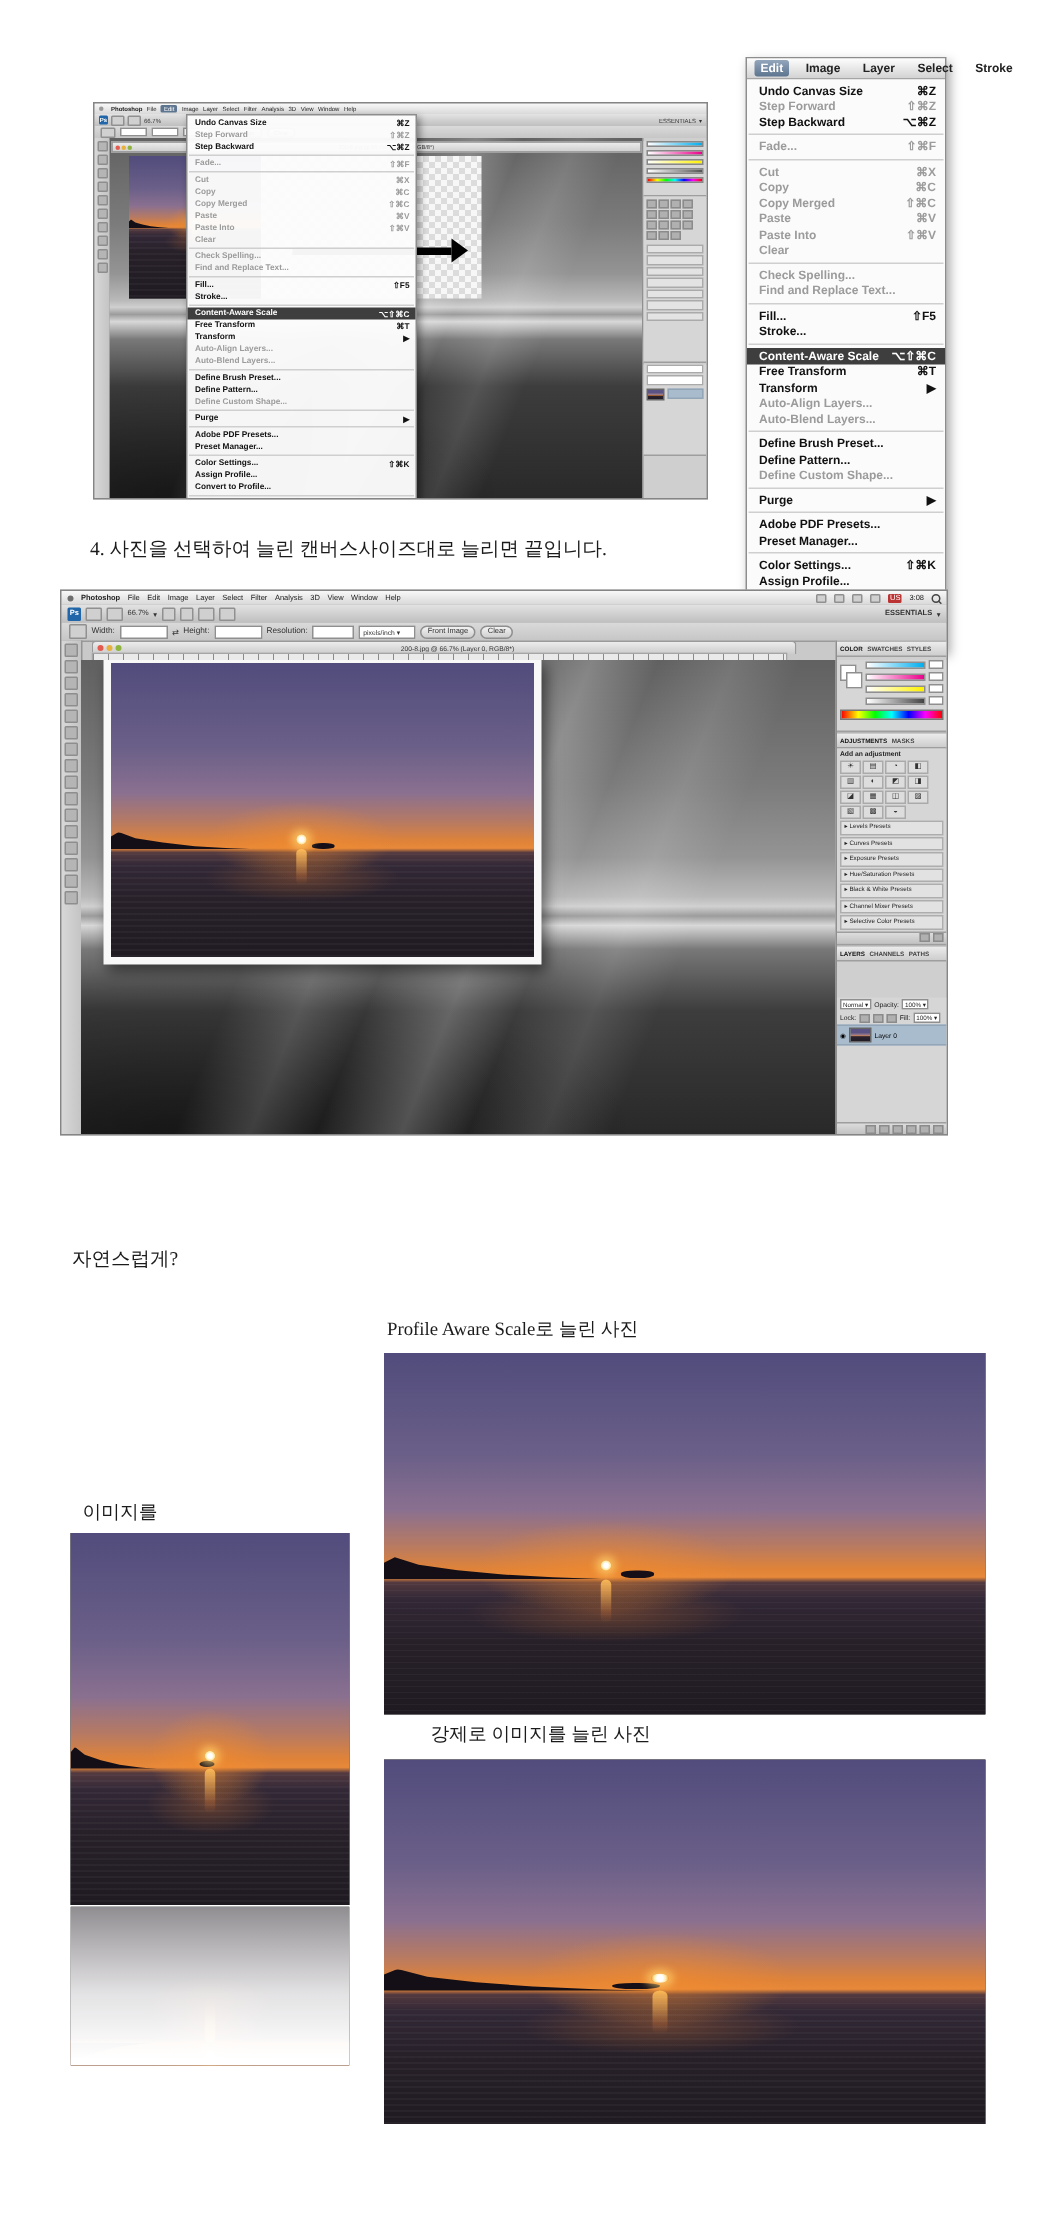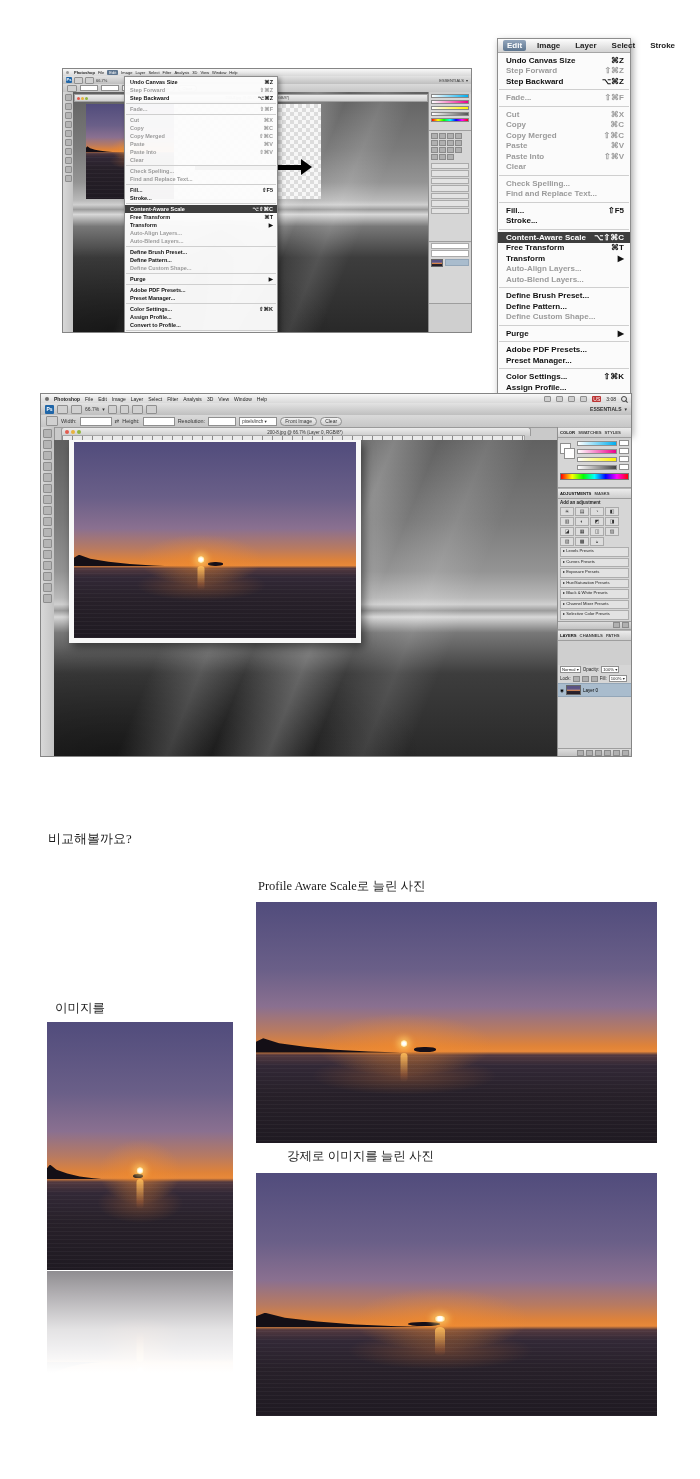--- a/index.html
+++ b/index.html
@@ -537,20 +537,21 @@
           <span>Keyboard Shortcuts...</span>
           <span class="sc">⌥⇧⌘K</span>
         </div>
         <div class="menu-row">
           <span>Menus...</span>
           <span class="sc">⌥⇧⌘M</span>
         </div>
       </div>
   </div>
 
+  <div class="abs ktext" style="left:60px;top:357px;">4. 사진을 선택하여 늘린 캔버스사이즈대로 늘리면 끝입니다.</div>
 
   <div id="big-ps" class="abs ps-win">
     <div class="macbar">
       <span class="trafficdot" style="width:4px;height:4px;background:#6e6e6e;margin-right:0;"></span>
       <span id="big-menubar-items" style="display:flex;gap:5px;">
           <span class="mb-item app-name">Photoshop</span>
           <span class="mb-item">File</span>
           <span class="mb-item">Edit</span>
           <span class="mb-item">Image</span>
           <span class="mb-item">Layer</span>
@@ -735,21 +736,21 @@
             <span class="picon"></span>
             <span class="picon"></span>
             <span class="picon"></span>
             <span class="picon"></span>
           </div>
         </div>
       </div>
     </div>
   </div>
 
-  <div class="abs ktext" style="left:48px;top:830px;">비교해볼까요?</div>
+  <div class="abs ktext" style="left:48px;top:830px;">자연스럽게?</div>
 
   <div class="abs plabel" style="left:258px;top:878px;">Profile Aware Scale로 늘린 사진</div>
   <div class="sunset" style="left:256px;top:902px;width:401px;height:241px;--sx:37%;--hz:62%;">
     <div class="sunsky"></div>
       <div class="waterglow"></div>
       <div class="glow"></div>
     <div class="land"></div>
       <div class="islet"></div>
     <div class="sun"></div>
       <div class="refl"></div>

